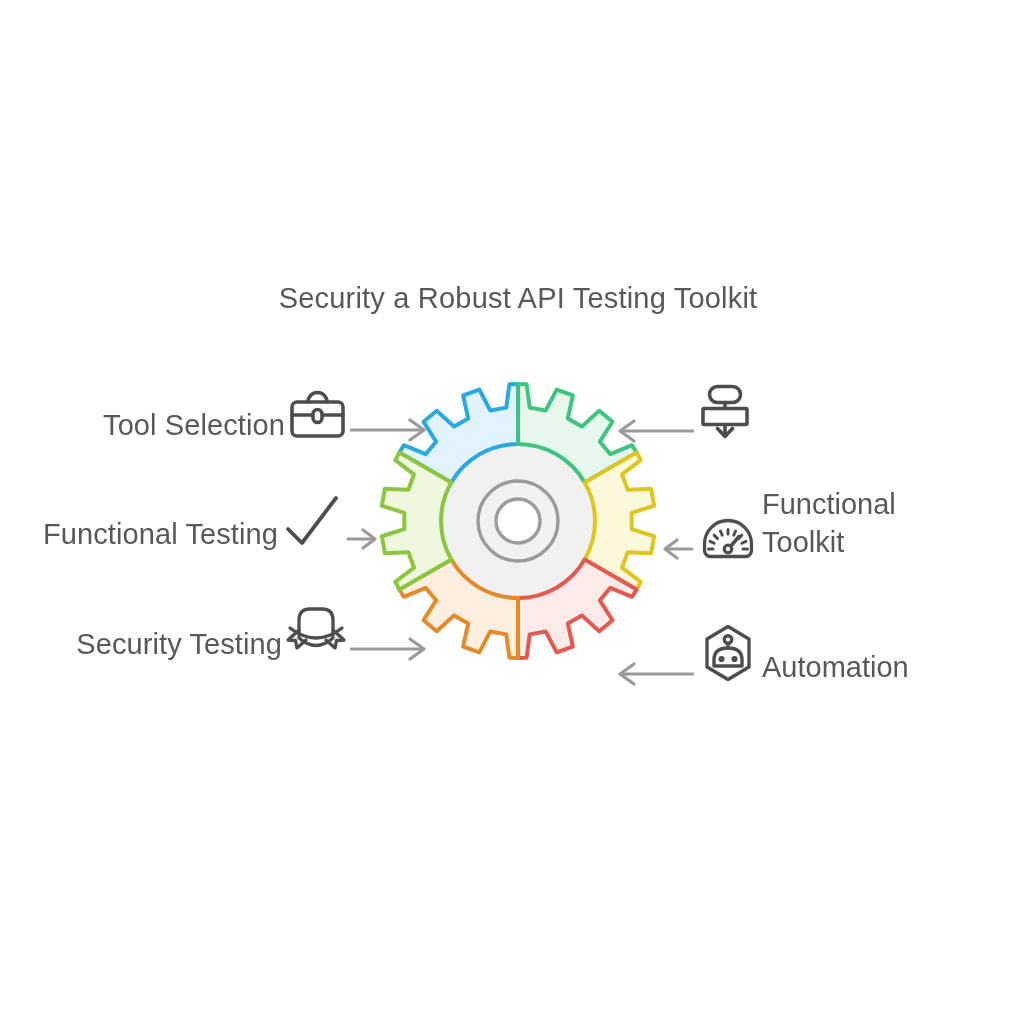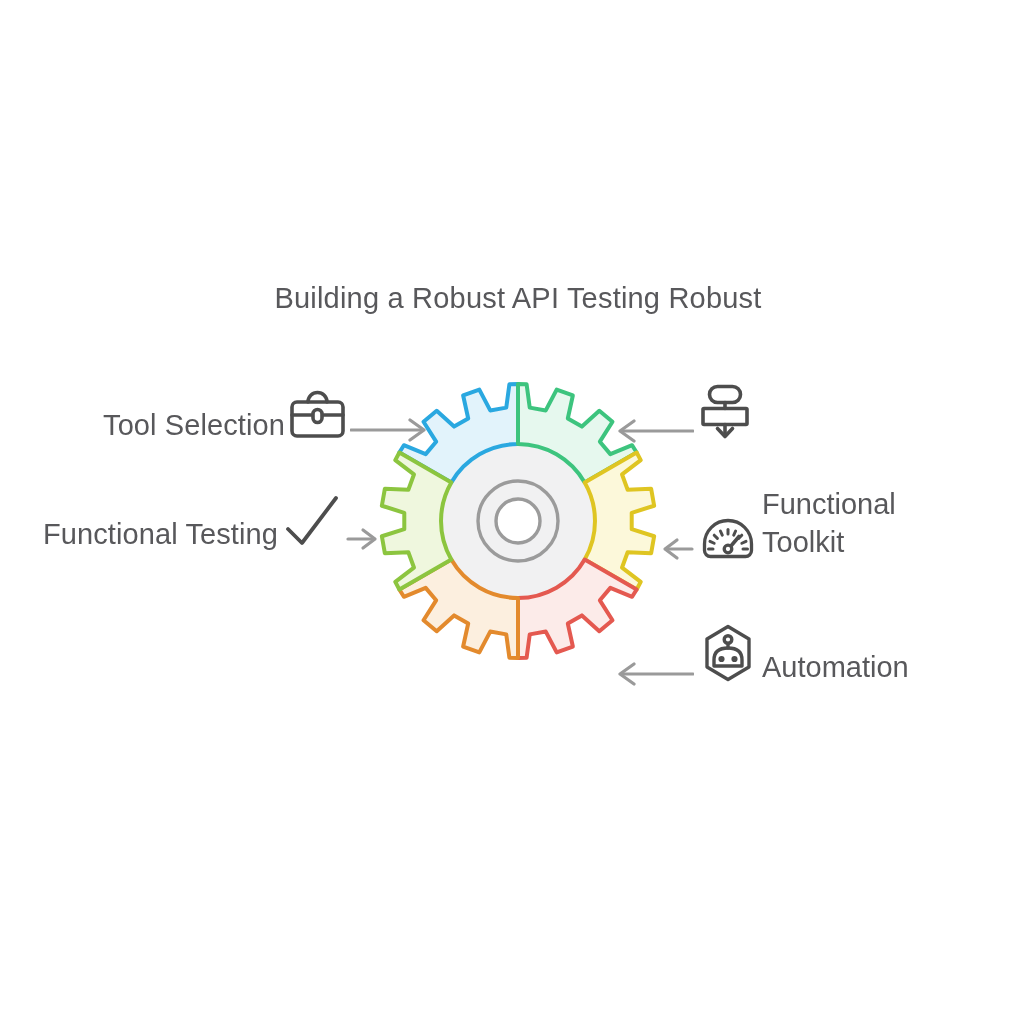--- a/index.html
+++ b/index.html
@@ -31,21 +31,21 @@
   #row-sec    {top:599px;right:608px;height:62px;}
   #row-frame  {top:381px;left:616px;height:62px;}
   #row-perf   {top:485px;left:662px;height:76px;}
   #row-auto   {top:610px;left:616px;height:76px;}
 </style>
 </head>
 <body>
 
 <div class="canvas">
 
-  <div class="title">Building a Robust API Testing Robust</div>
+  <div class="title">Security a Robust API Testing Toolkit</div>
 
   <svg class="gear-svg" width="300" height="300" viewBox="0 0 300 300">
     <circle cx="148" cy="148" r="77" fill="#f1f1f2"></circle>
     <g id="segs">
         <path d="M81.32 109.50 L29.35 79.50 L33.89 72.19 L55.66 81.15 L66.13 68.67 L53.52 48.79 L66.70 37.73 L84.09 53.60 L98.20 45.45 L93.15 22.46 L109.32 16.57 L120.23 37.43 L136.28 34.60 L139.40 11.27 L148.00 11.00 L148.00 71.00 A 77 77 0 0 0 81.32 109.50 Z" fill="#e2f3fb" stroke="#2aa8e0" stroke-width="4" stroke-linejoin="round"></path>
         <path d="M148.00 71.00 L148.00 11.00 L156.60 11.27 L159.72 34.60 L175.77 37.43 L186.68 16.57 L202.85 22.46 L197.80 45.45 L211.91 53.60 L229.30 37.73 L242.48 48.79 L229.87 68.67 L240.34 81.15 L262.11 72.19 L266.65 79.50 L214.68 109.50 A 77 77 0 0 0 148.00 71.00 Z" fill="#e6f8ee" stroke="#3dc47e" stroke-width="4" stroke-linejoin="round"></path>
         <path d="M214.68 109.50 L266.65 79.50 L270.71 87.08 L252.06 101.45 L257.64 116.77 L281.16 115.79 L284.15 132.73 L261.71 139.85 L261.71 156.15 L284.15 163.27 L281.16 180.21 L257.64 179.23 L252.06 194.55 L270.71 208.92 L266.65 216.50 L214.68 186.50 A 77 77 0 0 0 214.68 109.50 Z" fill="#fcf8da" stroke="#dfc522" stroke-width="4" stroke-linejoin="round"></path>
         <path d="M214.68 186.50 L266.65 216.50 L262.11 223.81 L240.34 214.85 L229.87 227.33 L242.48 247.21 L229.30 258.27 L211.91 242.40 L197.80 250.55 L202.85 273.54 L186.68 279.43 L175.77 258.57 L159.72 261.40 L156.60 284.73 L148.00 285.00 L148.00 225.00 A 77 77 0 0 0 214.68 186.50 Z" fill="#fcebe9" stroke="#e45950" stroke-width="4" stroke-linejoin="round"></path>
         <path d="M148.00 225.00 L148.00 285.00 L139.40 284.73 L136.28 261.40 L120.23 258.57 L109.32 279.43 L93.15 273.54 L98.20 250.55 L84.09 242.40 L66.70 258.27 L53.52 247.21 L66.13 227.33 L55.66 214.85 L33.89 223.81 L29.35 216.50 L81.32 186.50 A 77 77 0 0 0 148.00 225.00 Z" fill="#fcefdf" stroke="#e38a2d" stroke-width="4" stroke-linejoin="round"></path>
         <path d="M81.32 186.50 L29.35 216.50 L25.29 208.92 L43.94 194.55 L38.36 179.23 L14.84 180.21 L11.85 163.27 L34.29 156.15 L34.29 139.85 L11.85 132.73 L14.84 115.79 L38.36 116.77 L43.94 101.45 L25.29 87.08 L29.35 79.50 L81.32 109.50 A 77 77 0 0 0 81.32 186.50 Z" fill="#eff7de" stroke="#8cc53f" stroke-width="4" stroke-linejoin="round"></path>
@@ -72,20 +72,34 @@
     <span class="lbl">Functional Testing</span>
     <svg class="icon" width="62" height="58" viewBox="0 0 62 58" fill="none" stroke="currentColor" stroke-width="3.8" stroke-linecap="round" stroke-linejoin="round">
       <polyline points="7,36 21,50 55,5"></polyline>
     </svg>
     <svg class="arrow" width="32" height="24" viewBox="0 0 32 24" fill="none" stroke="currentColor" stroke-width="3.2" stroke-linecap="round" stroke-linejoin="round">
       <path d="M2 12 H28"></path>
       <polyline points="17,3 29,12 17,21"></polyline>
     </svg>
   </div>
 
+  <div class="row" id="row-sec">
+    <span class="lbl">Security Testing</span>
+    <svg class="icon" width="62" height="58" viewBox="0 0 62 58" fill="none" stroke="currentColor" stroke-width="3.3" stroke-linecap="round" stroke-linejoin="round">
+      <path d="M14 33 V17 Q14 6 25 6 H37 Q48 6 48 17 V33"></path>
+      <path d="M14 27 L3 37 L10.5 37.5 L12 45 L21 37"></path>
+      <path d="M48 27 L59 37 L51.5 37.5 L50 45 L41 37"></path>
+      <path d="M5 25 Q31 45 57 25"></path>
+      <path d="M14 35 Q31 50 48 35"></path>
+    </svg>
+    <svg class="arrow" width="78" height="24" viewBox="0 0 78 24" fill="none" stroke="currentColor" stroke-width="3.2" stroke-linecap="round" stroke-linejoin="round">
+      <path d="M1 12 H73"></path>
+      <polyline points="60,2 74,12 60,22"></polyline>
+    </svg>
+  </div>
 
   <div class="row" id="row-frame">
     <svg class="arrow" width="78" height="24" viewBox="0 0 78 24" fill="none" stroke="currentColor" stroke-width="3.2" stroke-linecap="round" stroke-linejoin="round">
       <path d="M5 12 H77"></path>
       <polyline points="18,2 4,12 18,22"></polyline>
     </svg>
     <svg class="icon" width="56" height="60" viewBox="0 0 56 60" fill="none" stroke="currentColor" stroke-width="3.6" stroke-linecap="round" stroke-linejoin="round">
       <rect x="12.5" y="3.5" width="31" height="16" rx="8"></rect>
       <path d="M28 19.5 V25.5"></path>
       <rect x="6" y="25.5" width="44" height="16" rx="1"></rect>

